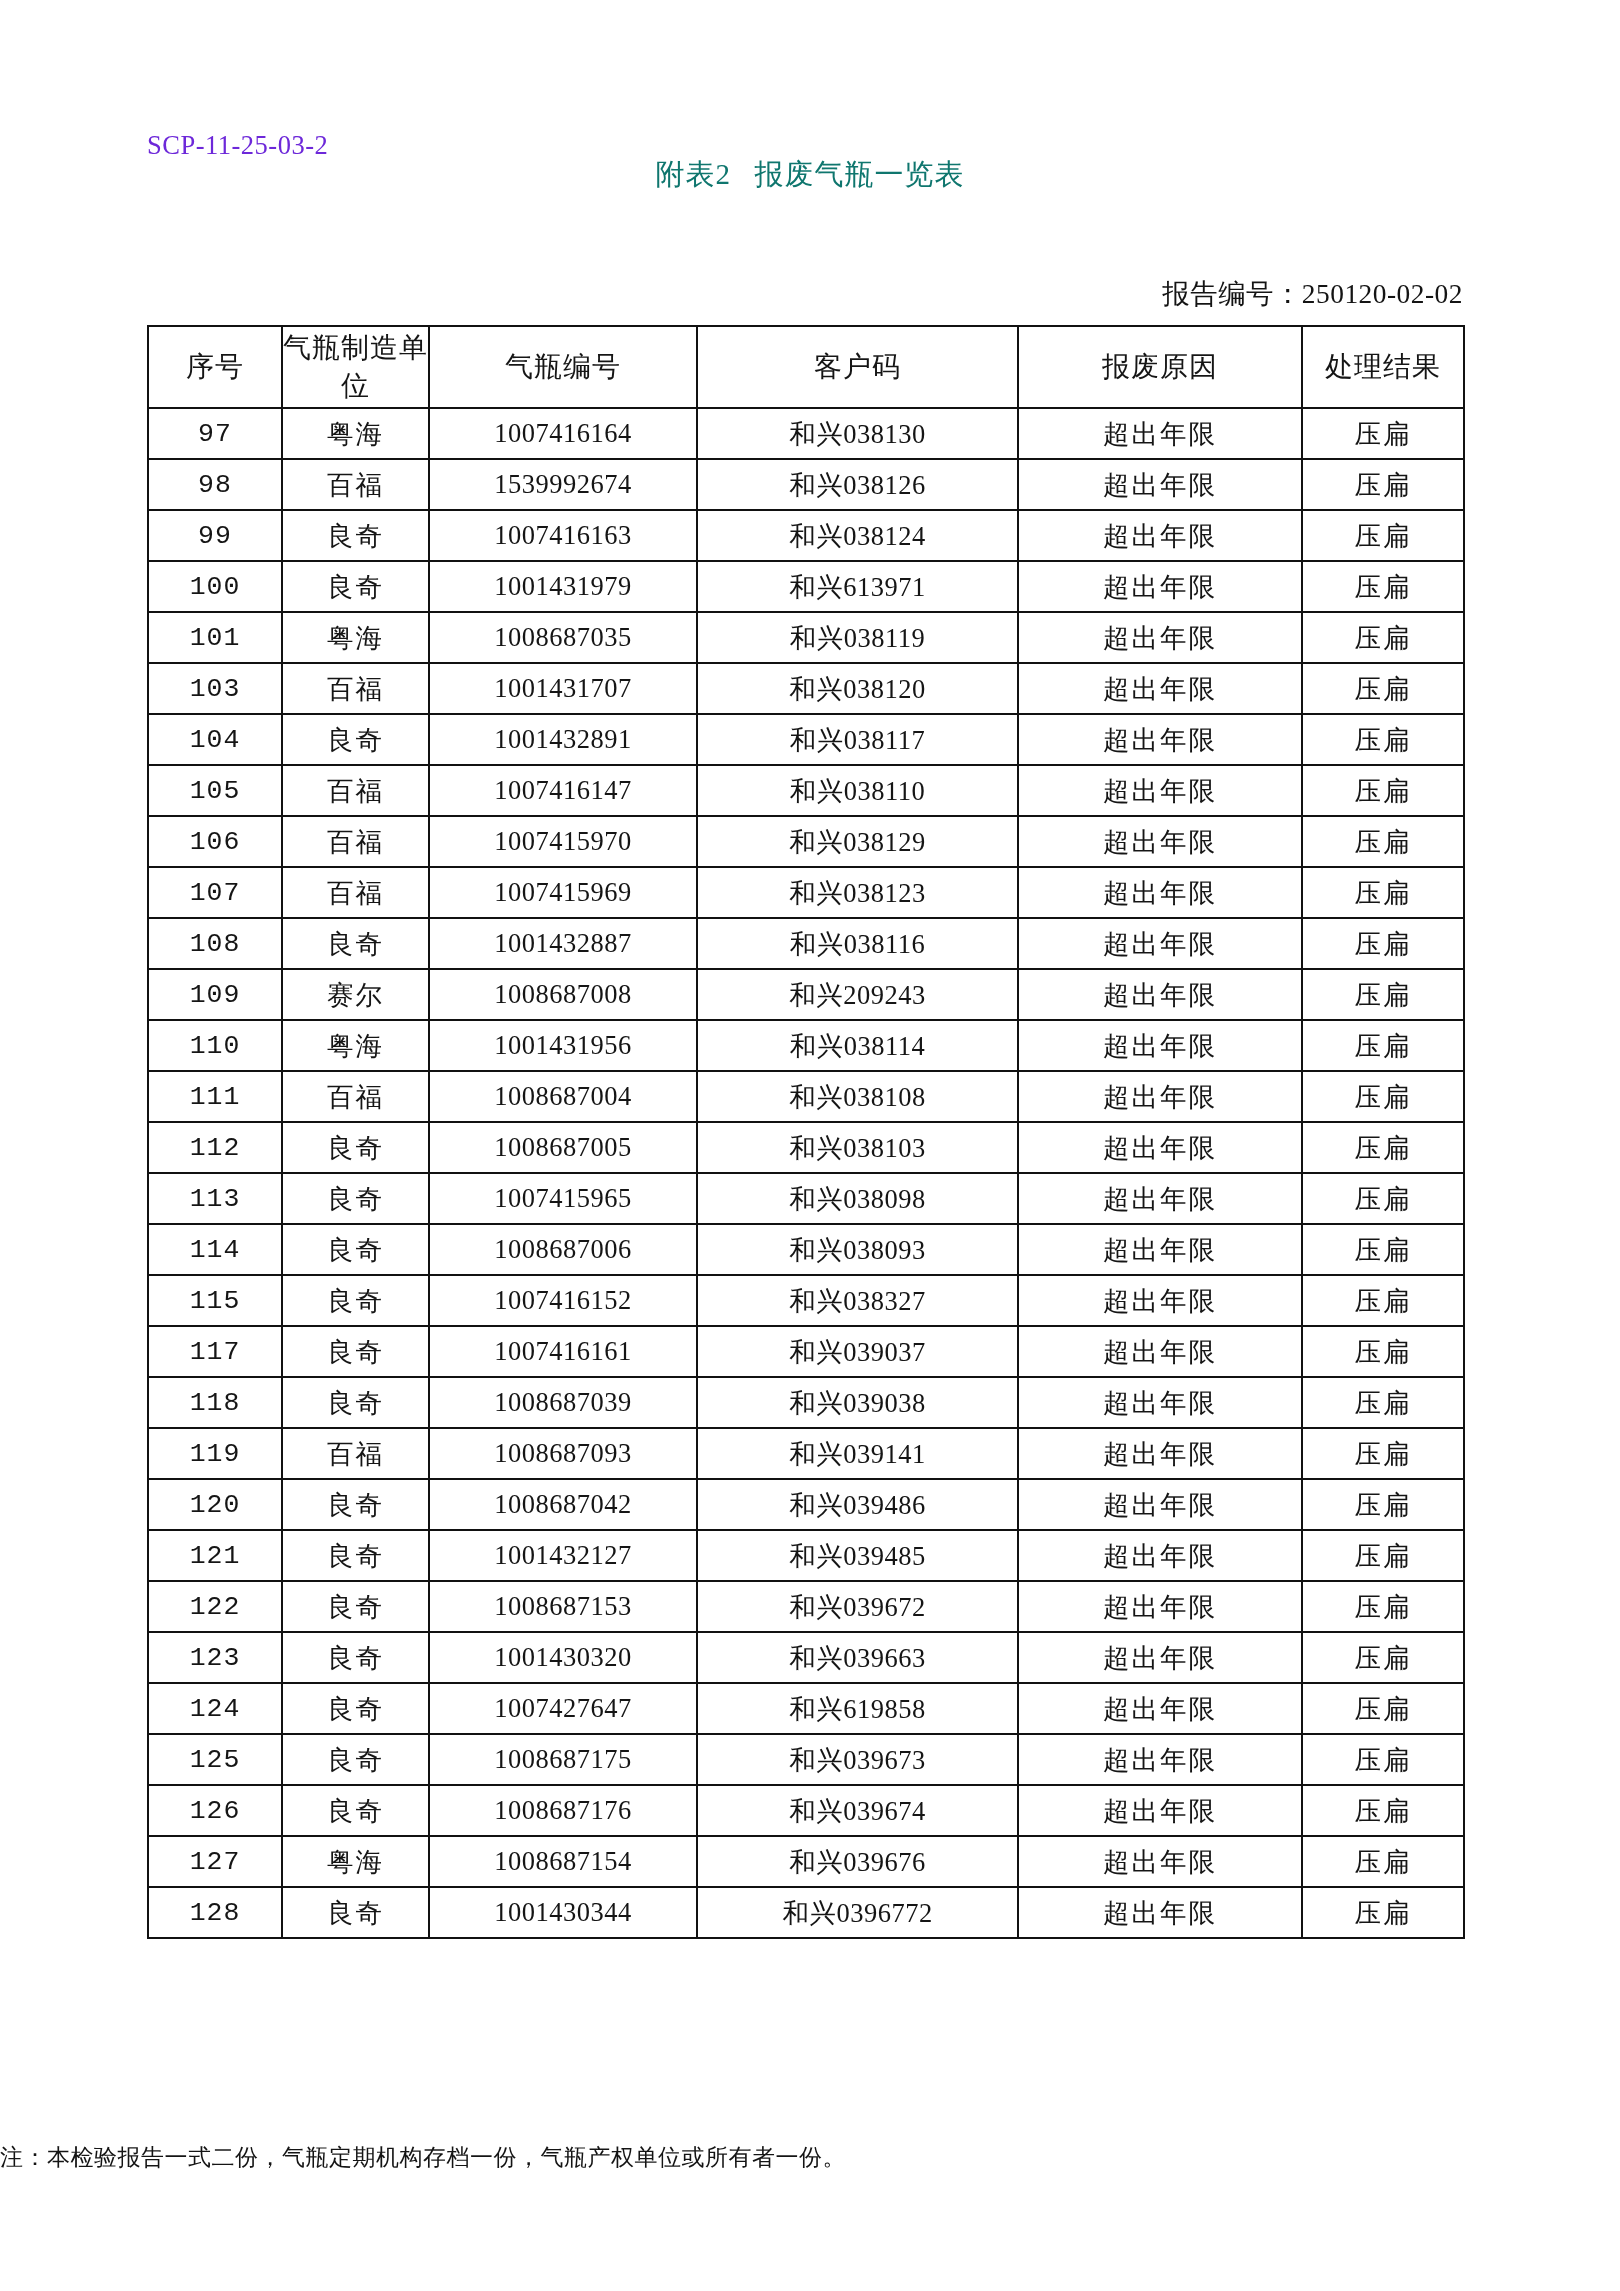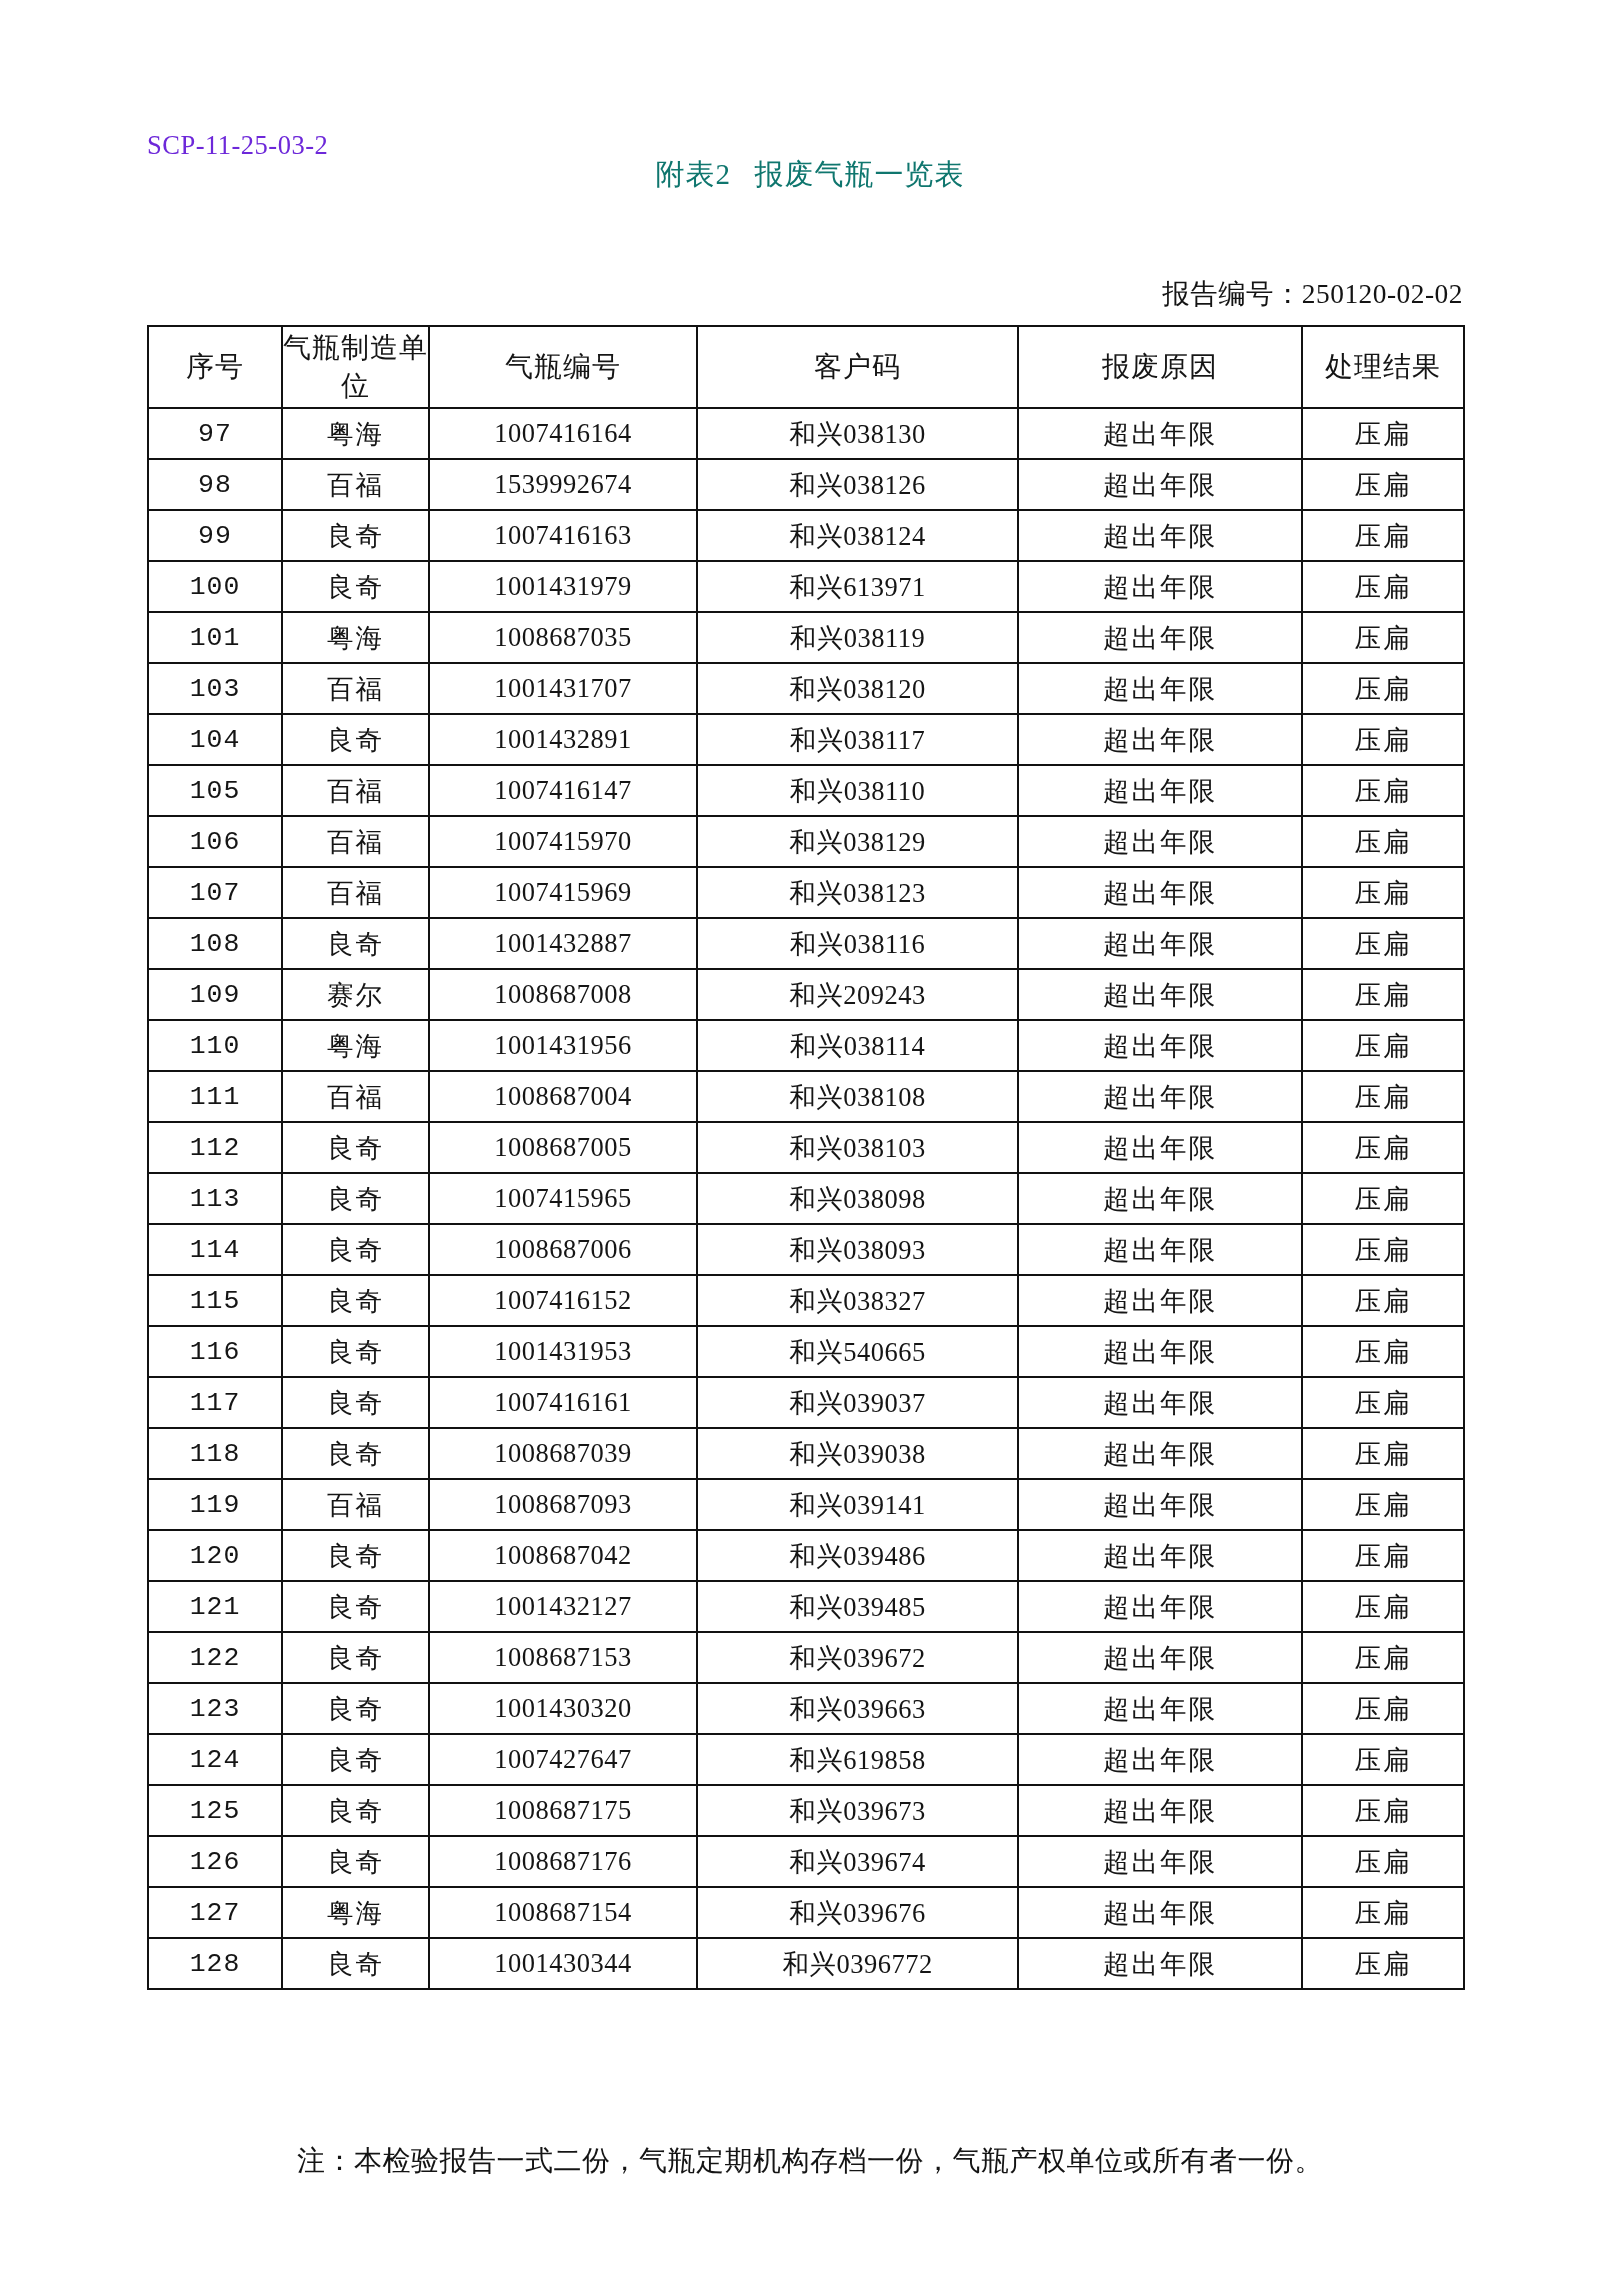--- a/index.html
+++ b/index.html
@@ -124,22 +124,22 @@
   td.cell-result {
     letter-spacing: 2px;
   }
 
   
   .footnote {
     position: absolute;
     left: 0;
     right: 0;
     top: 2142px;
-    text-align: center;
-    font-size: 28px;
+    text-align: left;
+    font-size: 23px;
     letter-spacing: 0.5px;
     color: #141414;
   }
 </style>
 </head>
 <body>
 
 <div class="page">
 
   <div class="doc-code">SCP-11-25-03-2</div>
@@ -311,28 +311,20 @@
           </tr>
           <tr>
             <td class="cell-index">115</td>
             <td class="cell-maker">良奇</td>
             <td class="cell-bottleno">1007416152</td>
             <td class="cell-customer">和兴038327</td>
             <td class="cell-reason">超出年限</td>
             <td class="cell-result">压扁</td>
           </tr>
           <tr>
-            <td class="cell-index">116</td>
-            <td class="cell-maker">良奇</td>
-            <td class="cell-bottleno">1001431953</td>
-            <td class="cell-customer">和兴540665</td>
-            <td class="cell-reason">超出年限</td>
-            <td class="cell-result">压扁</td>
-          </tr>
-          <tr>
             <td class="cell-index">117</td>
             <td class="cell-maker">良奇</td>
             <td class="cell-bottleno">1007416161</td>
             <td class="cell-customer">和兴039037</td>
             <td class="cell-reason">超出年限</td>
             <td class="cell-result">压扁</td>
           </tr>
           <tr>
             <td class="cell-index">118</td>
             <td class="cell-maker">良奇</td>

